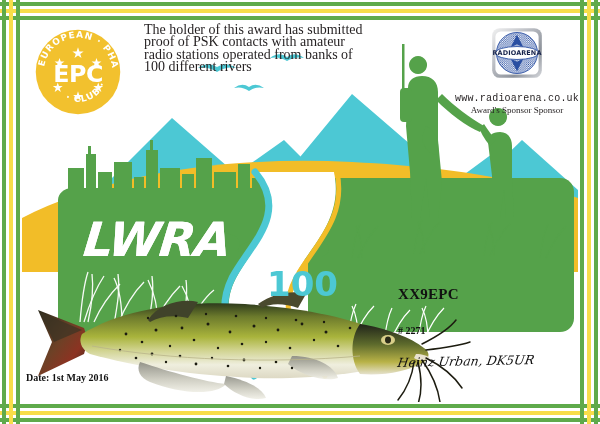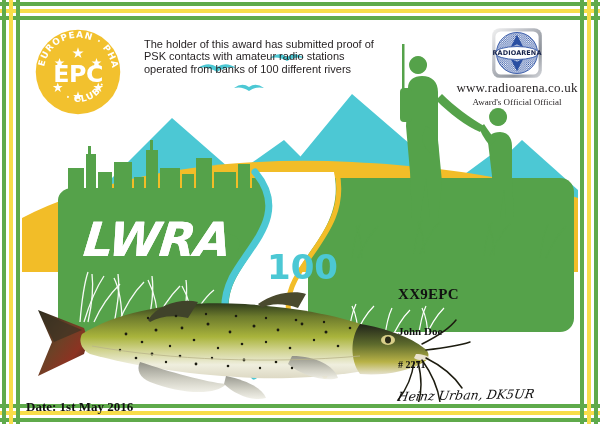--- a/index.html
+++ b/index.html
@@ -15,52 +15,52 @@
 
   
   .art{position:absolute;left:22px;top:22px;width:556px;height:380px;overflow:hidden;}
 
   .scene{position:absolute;left:0;top:0;width:556px;height:380px;}
 
   
   .epc{position:absolute;left:34px;top:28px;width:88px;height:88px;z-index:9;}
 
   
-  .desc{position:absolute;left:144px;top:38px;width:230px;z-index:9;
-        font-family:Liberation Sans, sans-serif;font-size:11px;line-height:12.4px;
+  .desc{position:absolute;left:144px;top:24px;width:230px;z-index:9;
+        font-family:Liberation Serif, serif;font-size:14px;line-height:12.4px;
         color:#231f20;}
 
   
   .sponsor{position:absolute;left:446px;top:26px;width:142px;z-index:9;text-align:center;}
   .sponsor .logo{width:54px;height:54px;margin:0 auto;position:relative;}
-  .sponsor .url{font-family:Liberation Serif, serif;font-size:13px;color:#231f20;margin-top:0;letter-spacing:.2px;}
+  .sponsor .url{font-family:Liberation Mono, monospace;font-size:10px;color:#231f20;margin-top:13px;letter-spacing:.2px;}
   .sponsor .sub{font-family:"Liberation Serif",serif;font-size:9px;color:#231f20;margin-top:1px;}
 
   
   .lwra-word{position:absolute;left:62px;top:190px;z-index:12;
      font-family:"DejaVu Sans",sans-serif;font-weight:bold;font-size:47px;
      color:#ffffff;letter-spacing:-1px;font-style:italic;transform:skewX(-6deg);
      text-shadow:0 0 0 #fff;}
-  .hundred{position:absolute;left:245px;top:225px;z-index:13;
+  .hundred{position:absolute;left:245px;top:242px;z-index:13;
      font-family:"DejaVu Sans",sans-serif;font-weight:bold;font-size:34px;color:#4cc8d4;}
   .titlebox{position:absolute;left:317px;top:192px;width:246px;z-index:12;
      font-family:"Liberation Sans",sans-serif;font-weight:bold;font-size:25.5px;
      color:#ffffff;line-height:31px;}
   .titlebox .l2{display:block;text-align:right;}
 
   
   .recip{position:absolute;left:398px;top:286px;width:182px;z-index:14;text-align:left;}
   .callsign{font-family:"Liberation Serif",serif;font-weight:bold;font-size:15px;color:#111;letter-spacing:.3px;}
   .holder{font-family:"Liberation Serif",serif;font-weight:bold;font-size:11px;color:#111;margin-top:22px;}
   .serial{font-family:"Liberation Serif",serif;font-weight:bold;font-size:10px;color:#111;margin-top:22px;}
   .sig{font-family:"DejaVu Serif",serif;font-style:italic;font-size:12.5px;color:#111;margin-top:17px;
        transform:skewX(-10deg) rotate(-1.2deg);}
 
-  .datetext{position:absolute;left:26px;top:399px;z-index:14;
-     font-family:"Liberation Serif",serif;font-weight:bold;font-size:13px;color:#111;}
+  .datetext{position:absolute;left:26px;top:372px;z-index:14;
+     font-family:"Liberation Serif",serif;font-weight:bold;font-size:10px;color:#111;}
 </style>
 </head>
 <body>
 
 <div id="cert">
 
   <div class="art">
     <svg class="scene" viewBox="0 0 556 380">
       <defs>
         <clipPath id="artclip">
@@ -353,26 +353,25 @@
           <polygon points="50,16 62,40 50,34 38,40"></polygon>
           <polygon points="50,84 62,60 50,66 38,60"></polygon>
           <polygon points="16,50 40,38 34,50 40,62"></polygon>
           <polygon points="84,50 60,38 66,50 60,62"></polygon>
         </g>
         <ellipse cx="50" cy="50" rx="40" ry="12" fill="#ffffff" stroke="#2a4fa2" stroke-width="1.6"></ellipse>
         <text x="50" y="54.5" text-anchor="middle" font-family="DejaVu Sans, sans-serif" font-size="12" font-weight="bold" fill="#16224a" letter-spacing="0.2">RADIOARENA</text>
       </svg>
     </div>
     <div class="url">www.radioarena.co.uk</div>
-    <div class="sub">Award's Official Official</div>
+    <div class="sub">Award's Sponsor Sponsor</div>
   </div>
 
   <div class="recip">
     <div class="callsign">XX9EPC</div>
-    <div class="holder">John Doe</div>
     <div class="serial"># 2271</div>
     <div class="sig">Heinz Urban, DK5UR</div>
   </div>
 
   <div class="datetext">Date: 1st May 2016</div>
 
   <div class="border-layer">
 
     <div class="stripe h" style="top:2px;height:4px;background:#5faa4b;"></div>
     <div class="stripe h" style="top:9px;height:4px;background:#f7dd4a;"></div>

